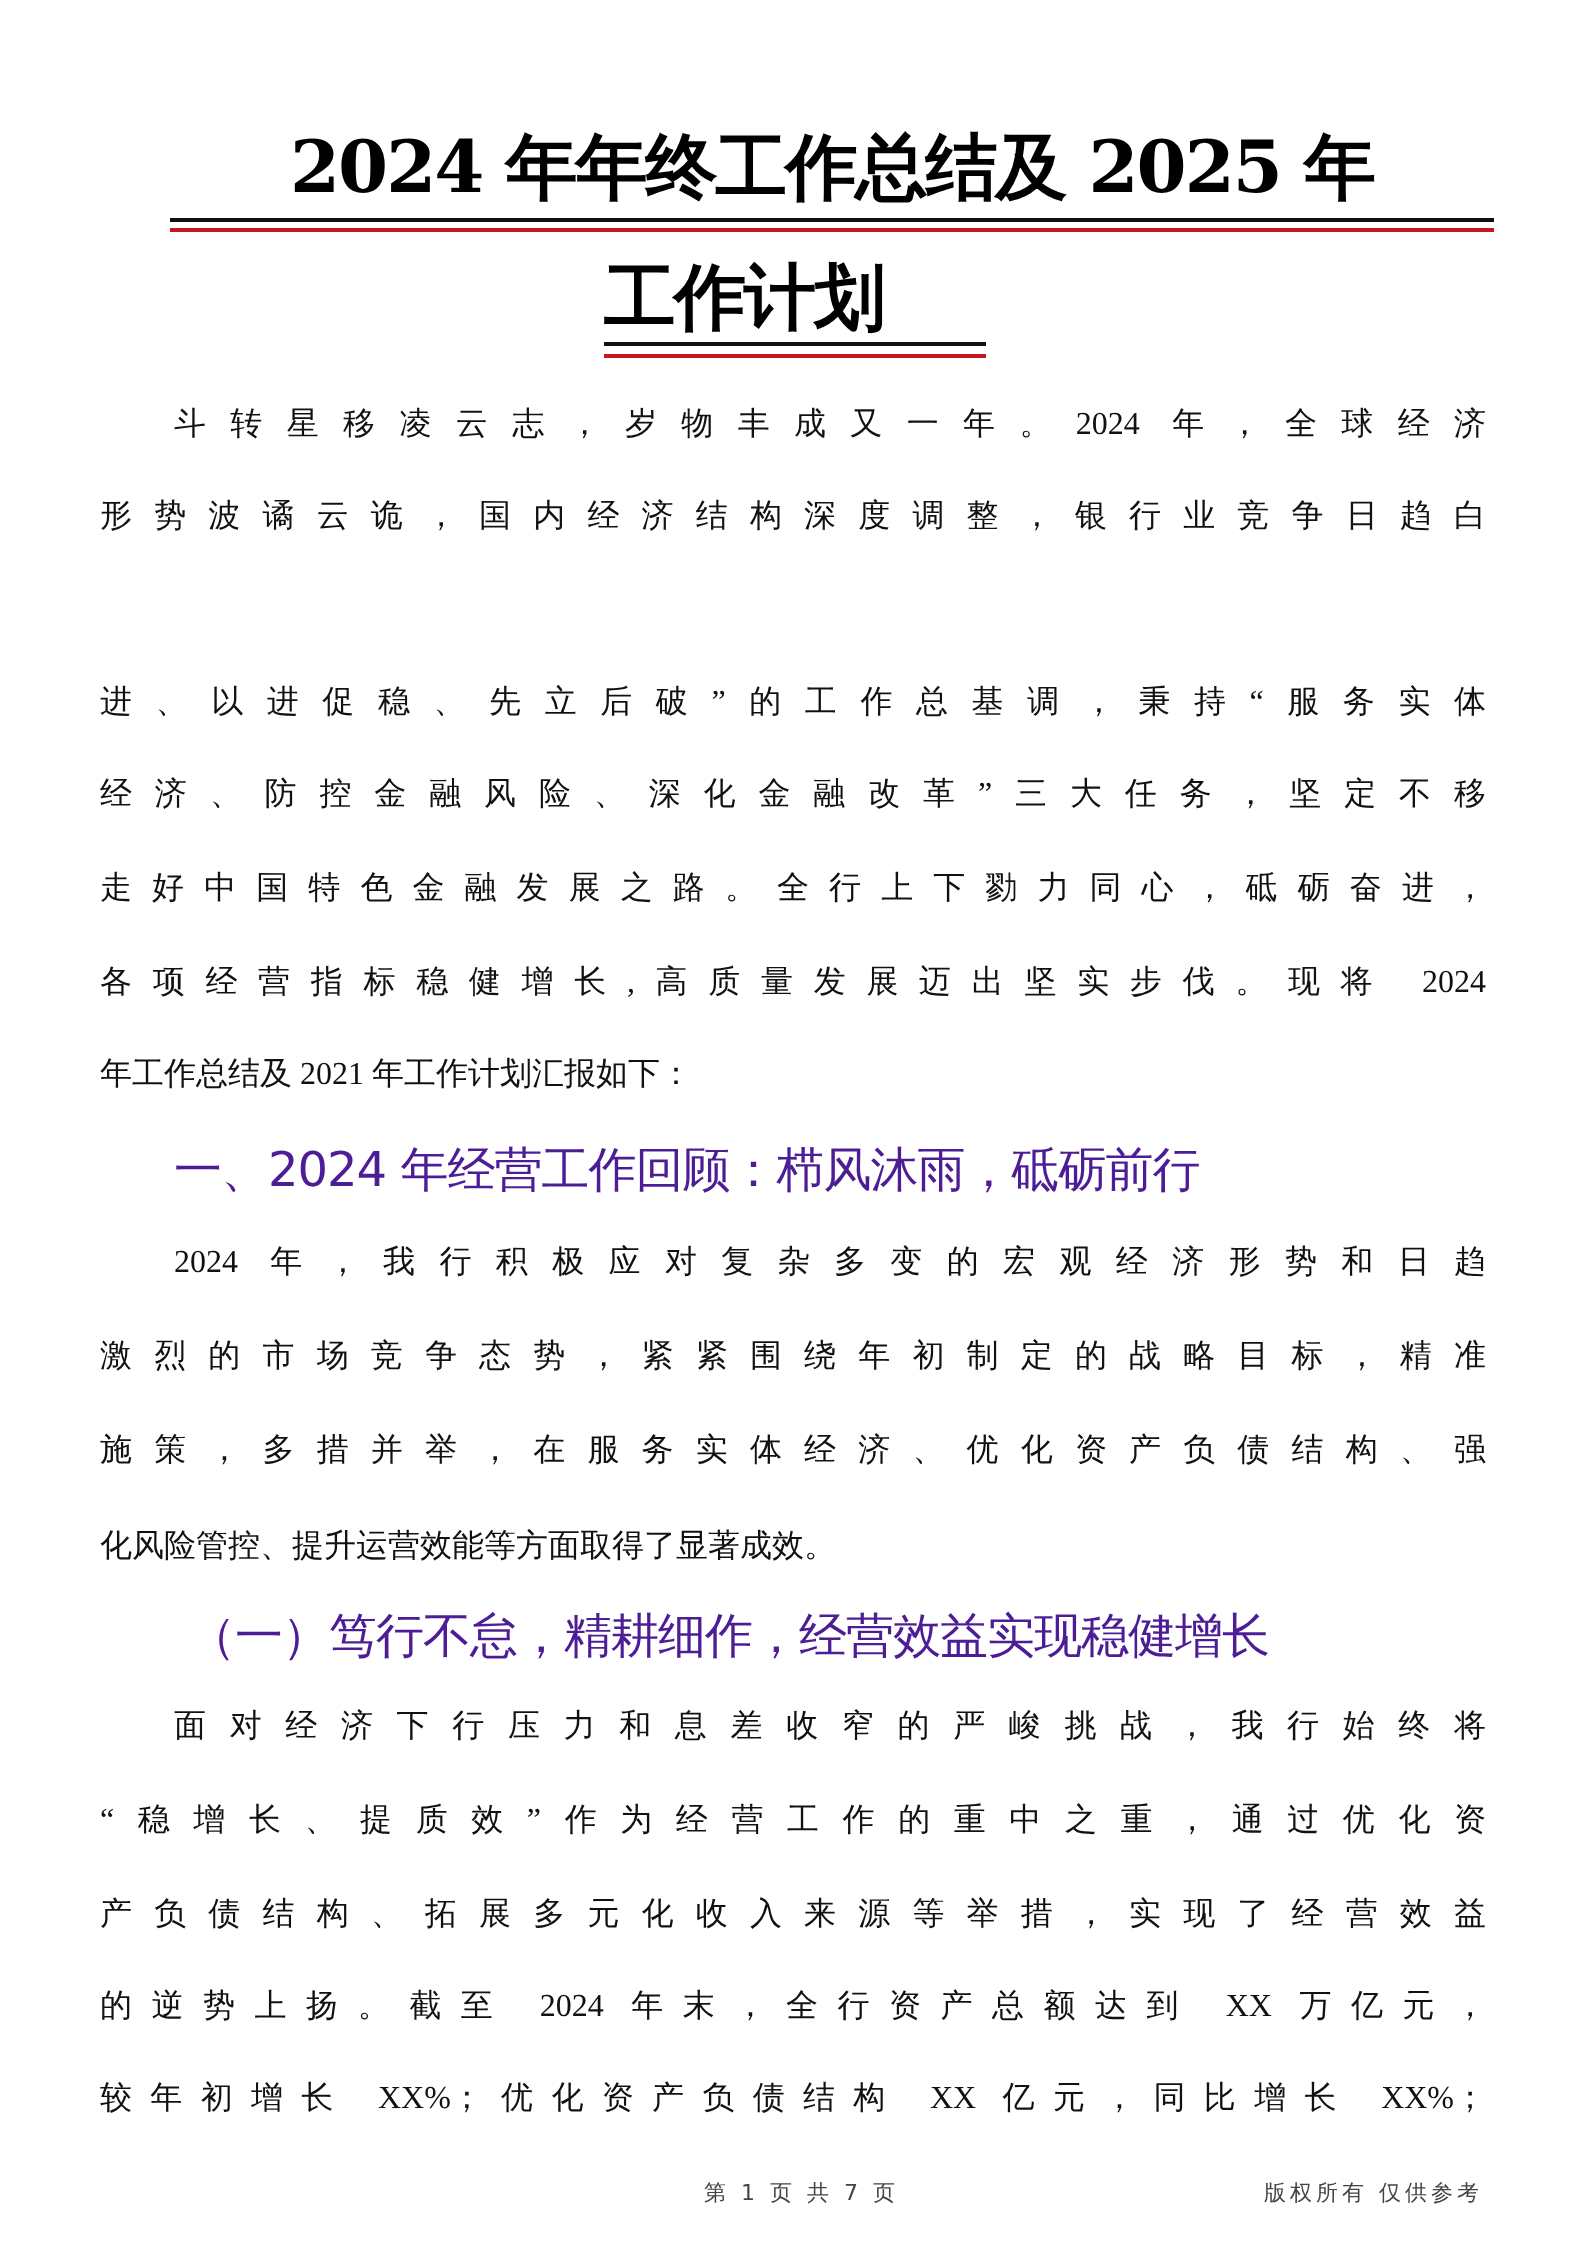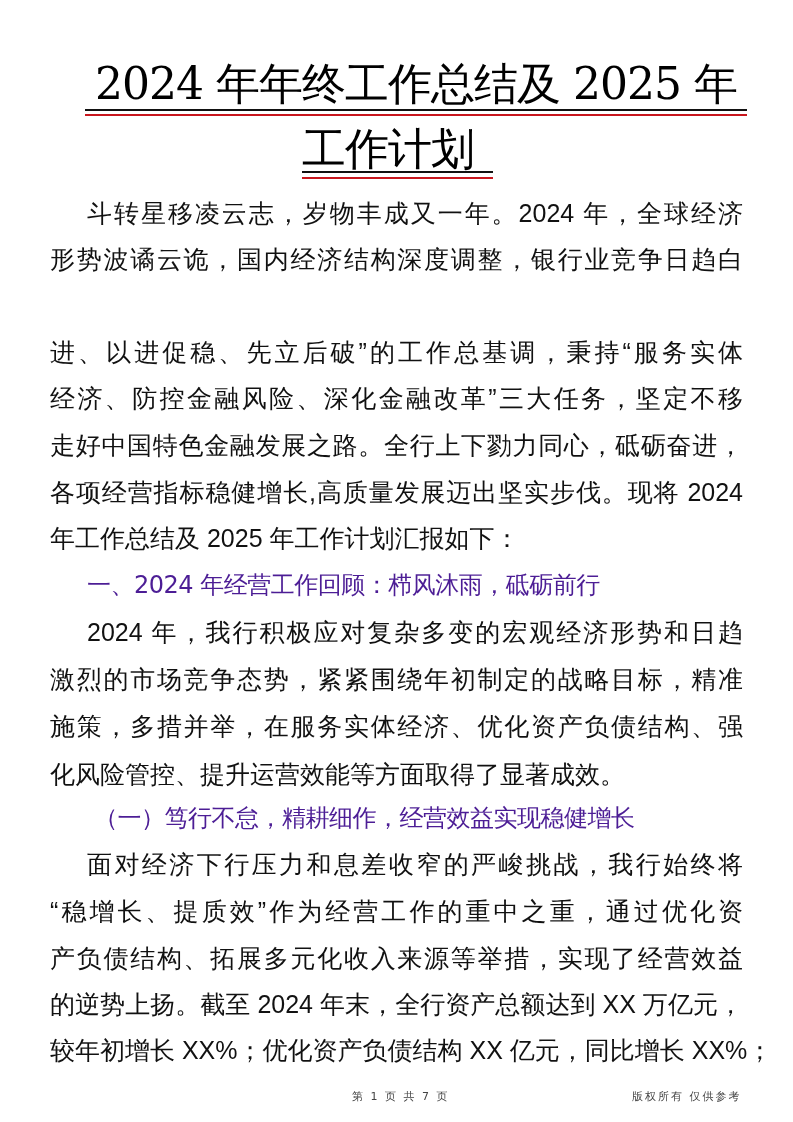--- a/index.html
+++ b/index.html
@@ -2,46 +2,47 @@
 <html><head>
 <meta charset="utf-8">
 <style>
   html, body { margin: 0; padding: 0; background: #ffffff; }
   body { width: 793px; height: 1122px; position: relative; overflow: hidden; color: #000; }
   .page { position: absolute; left: 0; top: 0; width: 793px; height: 1122px; background: #fff; }
 
   .title-line {
     position: absolute;
     font-family: "DejaVu Serif", "Liberation Serif", serif;
-    font-size: 44px;
+    font-size: 36px;
     line-height: 56px;
     white-space: nowrap;
     color: #000;
     letter-spacing: -1px;
+    font-weight: bold;
   }
   .title-line .uline {
     position: absolute; left: 0; right: 0; height: 0;
   }
   .title-line .uline.black { border-top: 2px solid #111; }
   .title-line .uline.red1 { border-top: 2px solid #c8161d; }
 
   #title-1 { left: 85px; top: 56px; width: 662px; text-align: center; }
   #title-1 .black { top: 53px; }
   #title-1 .red1 { top: 58px; }
 
   #title-2 { left: 302px; top: 121px; width: 191px; text-align: left; }
   #title-2 .black { top: 50px; }
   #title-2 .red1 { top: 56px; }
 
   .line {
     position: absolute;
     left: 50px;
     width: 693px;
-    font-family: Liberation Sans, sans-serif;
-    font-size: 25px;
+    font-family: Liberation Serif, serif;
+    font-size: 16px;
     line-height: 32px;
     height: 32px;
     white-space: nowrap;
     text-align: justify;
     text-align-last: justify;
     color: #111;
   }
   .line.indent { left: 87px; width: 656px; }
   .line.last { text-align-last: left; }
 
@@ -83,21 +84,21 @@
     <div class="uline black"></div>
     <div class="uline red1"></div>
   </div>
 
   <div class="line indent" style="top:197px">斗转星移凌云志，岁物丰成又一年。2024 年，全球经济</div>
   <div class="line" style="top:243px">形势波谲云诡，国内经济结构深度调整，银行业竞争日趋白</div>
   <div class="line" style="top:336px">进、以进促稳、先立后破”的工作总基调，秉持“服务实体</div>
   <div class="line" style="top:429px">走好中国特色金融发展之路。全行上下勠力同心，砥砺奋进，</div>
   <div class="line" style="top:382px">经济、防控金融风险、深化金融改革”三大任务，坚定不移</div>
   <div class="line" style="top:476px">各项经营指标稳健增长,高质量发展迈出坚实步伐。现将 2024</div>
-  <div class="line last" style="top:522px">年工作总结及 2025 年工作计划汇报如下：</div>
+  <div class="line last" style="top:522px">年工作总结及 2021 年工作计划汇报如下：</div>
 
   <div class="heading" style="left:87px; top:569px">一、2024 年经营工作回顾：栉风沐雨，砥砺前行</div>
 
   <div class="line indent" style="top:616px">2024 年，我行积极应对复杂多变的宏观经济形势和日趋</div>
   <div class="line" style="top:663px">激烈的市场竞争态势，紧紧围绕年初制定的战略目标，精准</div>
   <div class="line" style="top:710px">施策，多措并举，在服务实体经济、优化资产负债结构、强</div>
   <div class="line last" style="top:758px">化风险管控、提升运营效能等方面取得了显著成效。</div>
 
   <div class="heading" style="left:94px; top:802px">（一）笃行不怠，精耕细作，经营效益实现稳健增长</div>
 

